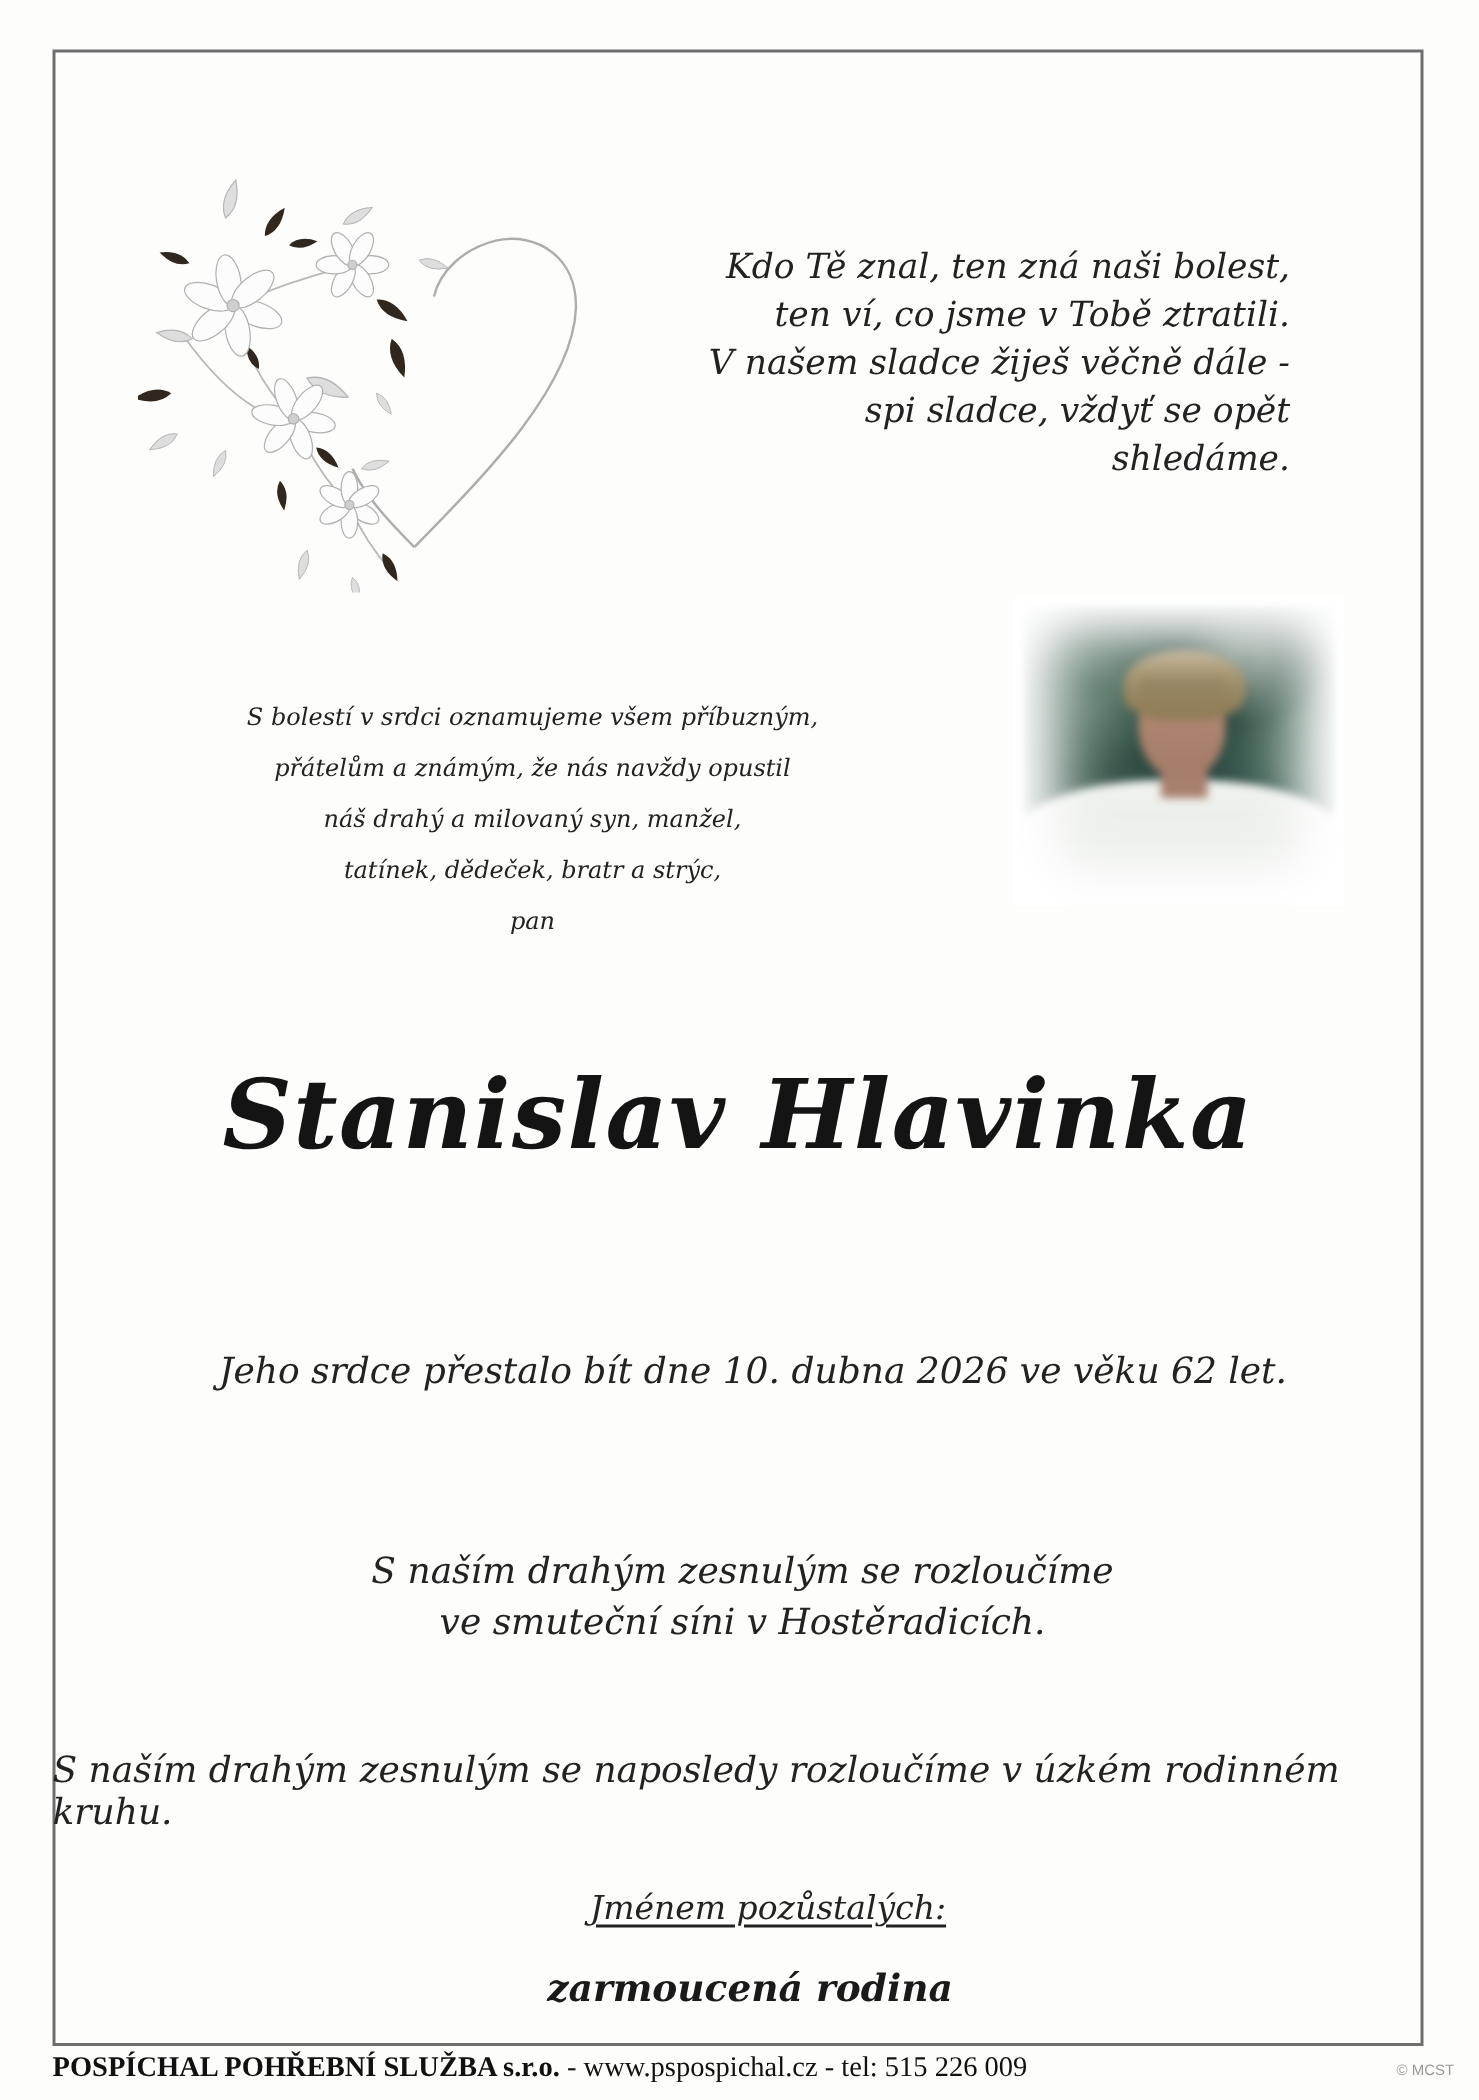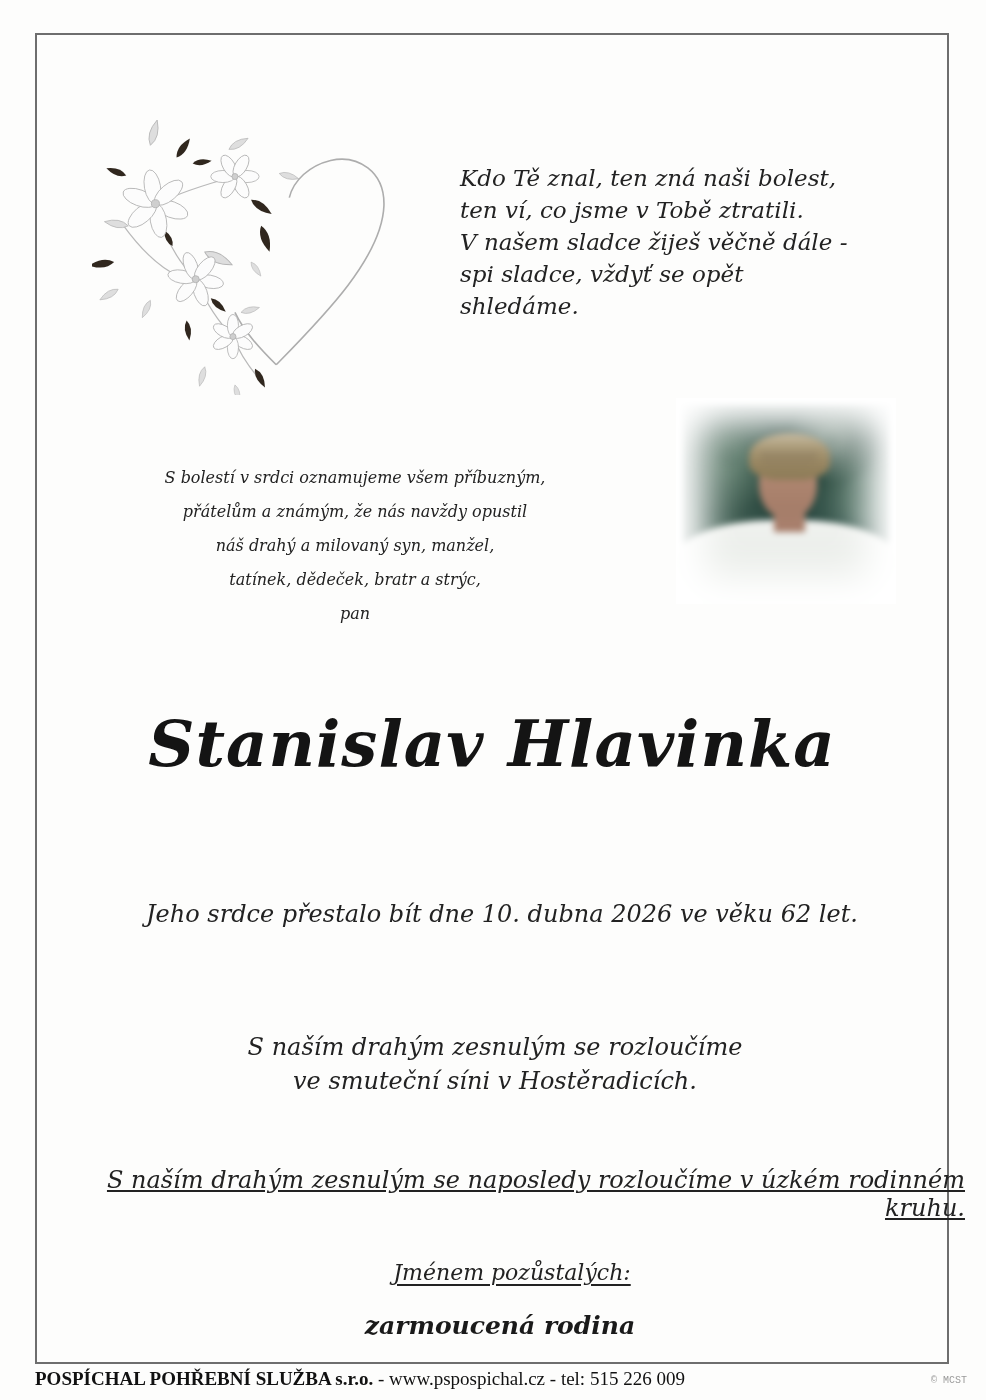--- a/index.html
+++ b/index.html
@@ -21,21 +21,21 @@
     border: 2px solid #6e6e6e;
   }
   
   .floral {
     position: absolute; left: 92px; top: 103px;
     width: 302px; height: 292px;
   }
   
   .poem {
     position: absolute; left: 460px; top: 162px; width: 400px;
-    text-align: left;
+    text-align: right;
     font-style: italic;
     font-size: 23px; line-height: 32px;
     color: #222;
   }
   
   .announcement {
     position: absolute; left: 105px; top: 461px; width: 500px;
     text-align: center;
     font-style: italic;
     font-size: 16px; line-height: 34px;
@@ -100,22 +100,22 @@
   }
   .farewell {
     position: absolute; left: 30px; top: 1030px; width: 930px;
     text-align: center; font-style: italic; color: #222;
   }
   .farewell-l1 { font-size: 24px; line-height: 34px; }
   .farewell-l2 { font-size: 28px; line-height: 40px; font-weight: bold; }
   .farewell-l3 { font-size: 24px; line-height: 34px; }
   .private-line {
     position: absolute; left: 35px; top: 1166px; width: 930px;
-    text-align: right; font-style: italic;
-    font-size: 24px; color: #222; text-decoration: underline;
+    text-align: left; font-style: italic;
+    font-size: 24px; color: #222;
   }
   .sig-label {
     position: absolute; left: 35px; top: 1260px; width: 930px;
     text-align: center; font-style: italic;
     font-size: 22px; color: #222;
     text-decoration: underline;
     text-underline-offset: 4px;
     padding-left: 24px;
   }
   .sig-name {
@@ -125,21 +125,21 @@
   }
   .footer {
     position: absolute; left: 35px; top: 1368px; width: 914px;
     text-align: left;
     font-family: "Liberation Serif", serif;
     font-size: 19px; color: #111;
   }
   .footer .company { font-weight: bold; }
   .watermark {
     position: absolute; left: 931px; top: 1375px;
-    font-family: Liberation Mono, monospace;
+    font-family: Liberation Sans, sans-serif;
     font-size: 10px; color: #9a9a9a;
     white-space: nowrap;
   }
 </style>
 </head>
 <body>
 
 <div class="sheet">
 
   <div class="frame"></div>

